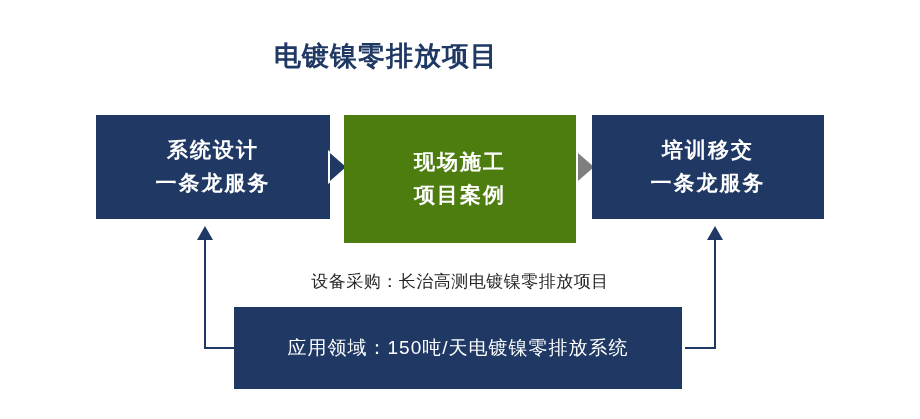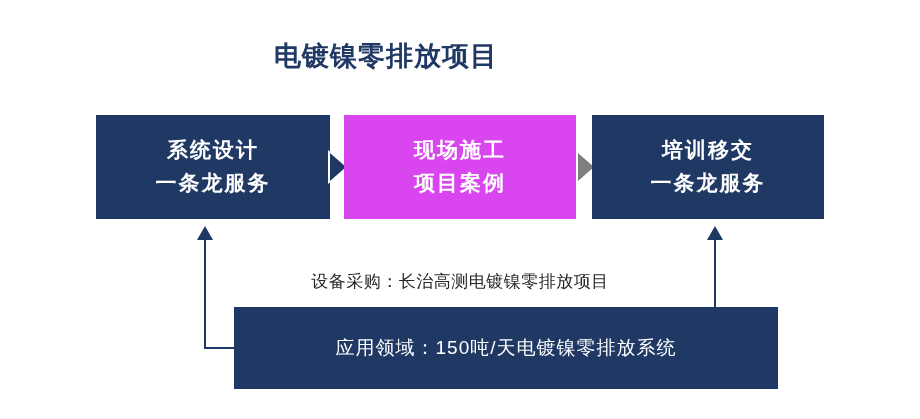--- a/index.html
+++ b/index.html
@@ -50,22 +50,22 @@
     left: 96px;
     top: 115px;
     width: 234px;
     height: 104px;
     background: #1f3864;
   }
   #box-construct {
     left: 344px;
     top: 115px;
     width: 232px;
-    height: 104px;
-    background: #d946ef;
+    height: 128px;
+    background: #4d7c0f;
   }
   #box-training {
     left: 592px;
     top: 115px;
     width: 232px;
     height: 104px;
     background: #1f3864;
   }
 
   
@@ -76,21 +76,21 @@
     height: 34px;
   }
   #chevron-1 { left: 328px; }
   #chevron-2 { left: 576px; }
 
   
   #bottom-bar {
     position: absolute;
     left: 234px;
     top: 307px;
-    width: 544px;
+    width: 448px;
     height: 82px;
     background: #1f3864;
     display: flex;
     align-items: center;
     justify-content: center;
     color: #ffffff;
     font-size: 19px;
     letter-spacing: 1px;
   }
 

